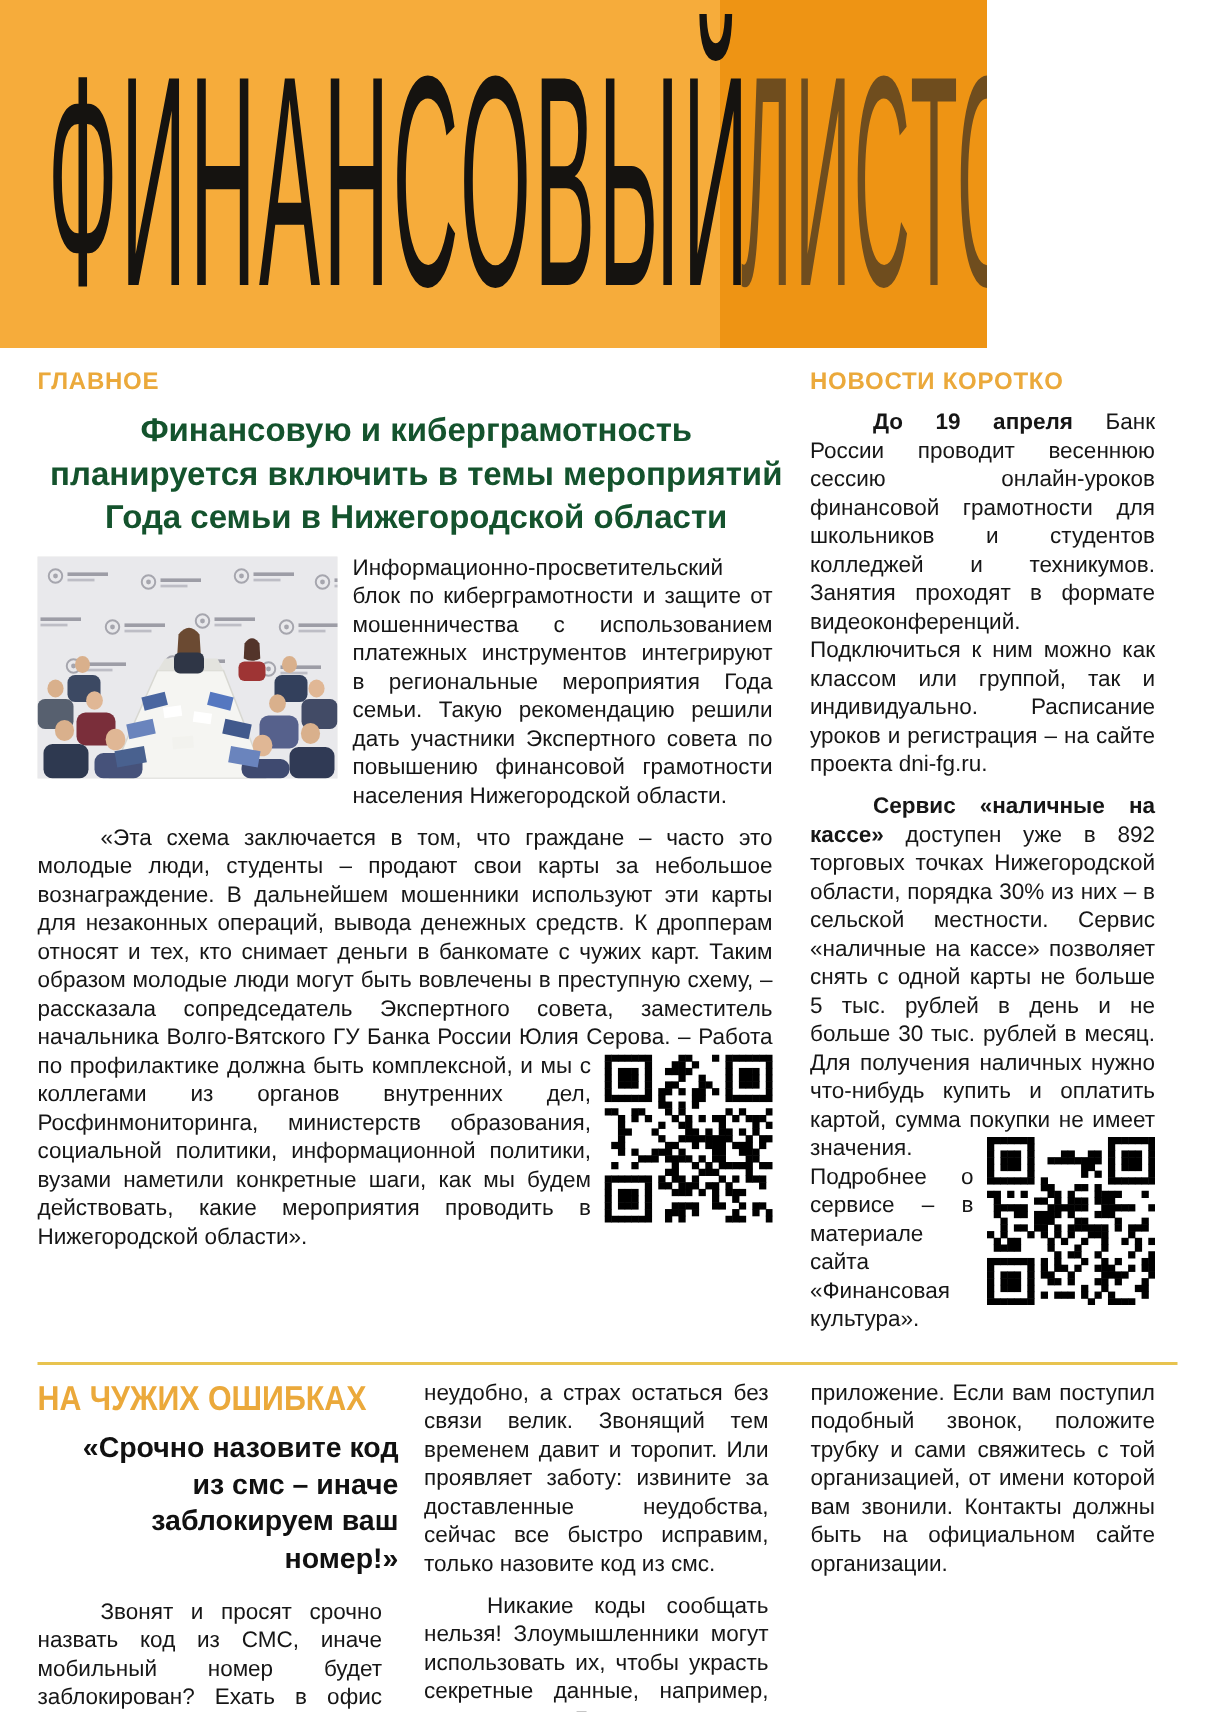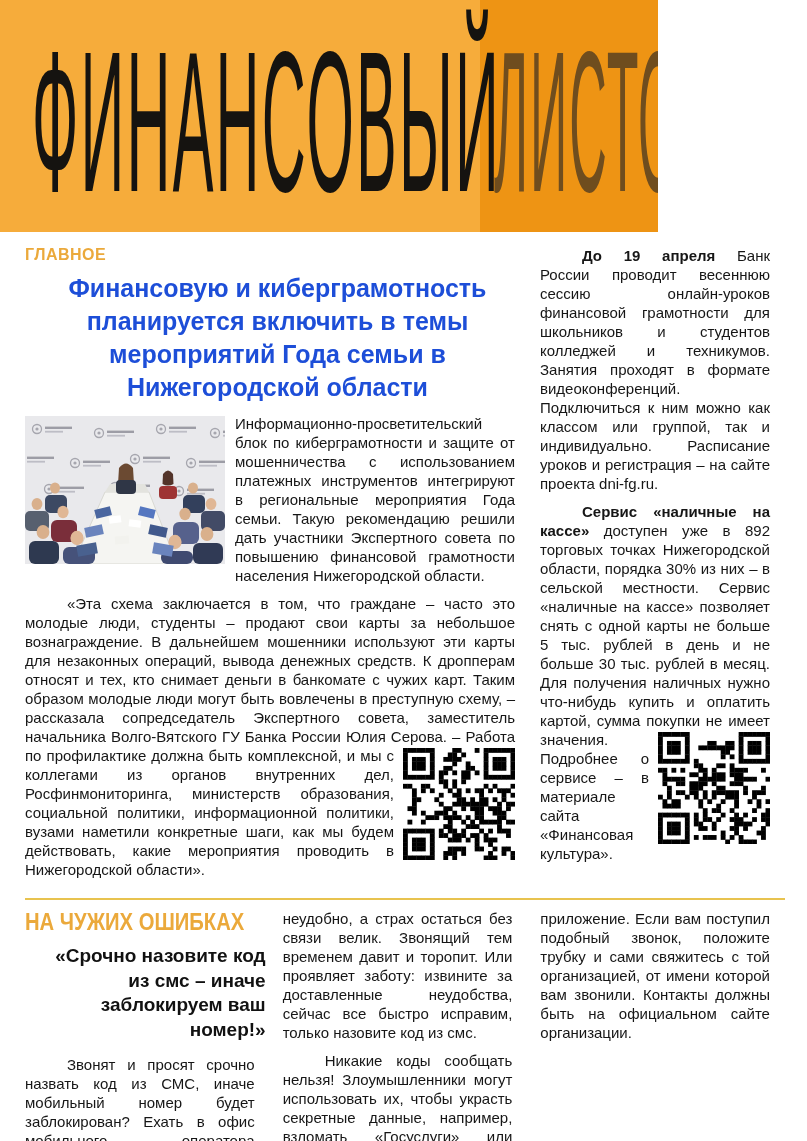--- a/index.html
+++ b/index.html
@@ -25,21 +25,21 @@
   }
   
   .page{padding:14px 22px 0 25px;}
   .top-row{display:flex;gap:10px;align-items:flex-start;}
   .col-main{width:505px;flex:none;}
   .col-news{width:245px;flex:none;}
   .section-label{
     font-size:16px;font-weight:bold;color:#EBA93B;margin:0 0 8px 0;letter-spacing:0.5px;
   }
   .article-title{
-    font-size:25px;font-weight:bold;color:#1d4ed8;text-align:center;
+    font-size:22px;font-weight:bold;color:#14532d;text-align:center;
     line-height:1.32;margin:4px 6px 10px 6px;
   }
   p.body-text{margin:0 15px 9px 0;text-align:justify;text-indent:42px;font-size:15px;line-height:19px;color:#161616;}
   p.body-text.noindent{text-indent:0;}
   .photo{
     float:left;width:200px;height:148px;margin:2px 10px 4px 0;background:#e9e9ec;
   }
   .qr{float:right;width:112px;height:112px;margin:2px 0 4px 9px;background:#fff;}
   
   .divider{border:none;border-top:2px solid #E8C34F;margin:10px 0 9px 0;}
@@ -425,20 +425,21 @@
               <rect x="8.96" y="107.52" width="4.83" height="4.83" fill="#000"></rect>
               <rect x="13.44" y="107.52" width="4.83" height="4.83" fill="#000"></rect>
               <rect x="17.92" y="107.52" width="4.83" height="4.83" fill="#000"></rect>
               <rect x="22.40" y="107.52" width="4.83" height="4.83" fill="#000"></rect>
               <rect x="26.88" y="107.52" width="4.83" height="4.83" fill="#000"></rect>
             </svg>
           </span><span>комплексной, и мы с коллегами из органов внутренних дел, Росфинмониторинга, министерств образования, социальной политики, информационной политики, вузами наметили конкретные шаги, как мы будем действовать, какие мероприятия проводить в Нижегородской области».</span></p>
     </section>
 
     <aside class="col-news">
+      <h2 class="section-label">НОВОСТИ КОРОТКО</h2>
       <p class="body-text"><b>До 19 апреля</b><span> Банк России проводит весеннюю сессию онлайн-уроков финансовой грамотности для школьников и студентов колледжей и техникумов. Занятия проходят в формате видеоконференций. Подключиться к ним можно как классом или группой, так и индивидуально. Расписание уроков и регистрация – на сайте проекта dni-fg.ru.</span></p>
       <p class="body-text"><b>Сервис «наличные на кассе»</b><span> доступен уже в 892 торговых точках Нижегородской области, порядка 30% из них – в сельской местности. Сервис «наличные на кассе» позволяет снять с одной карты не больше 5 тыс. рублей в день и не больше 30 тыс. рублей в месяц. Для получения наличных нужно что-нибудь купить и оплатить картой, сумма покупки не имеет значения. </span><span class="qr">
             <svg xmlns="http://www.w3.org/2000/svg" width="112" height="112" style="display:block">
               <rect x="49.28" y="8.96" width="4.83" height="4.83" fill="#000"></rect>
               <rect x="53.76" y="8.96" width="4.83" height="4.83" fill="#000"></rect>
               <rect x="67.20" y="8.96" width="4.83" height="4.83" fill="#000"></rect>
               <rect x="71.68" y="8.96" width="4.83" height="4.83" fill="#000"></rect>
               <rect x="40.32" y="13.44" width="4.83" height="4.83" fill="#000"></rect>
               <rect x="44.80" y="13.44" width="4.83" height="4.83" fill="#000"></rect>
               <rect x="49.28" y="13.44" width="4.83" height="4.83" fill="#000"></rect>

